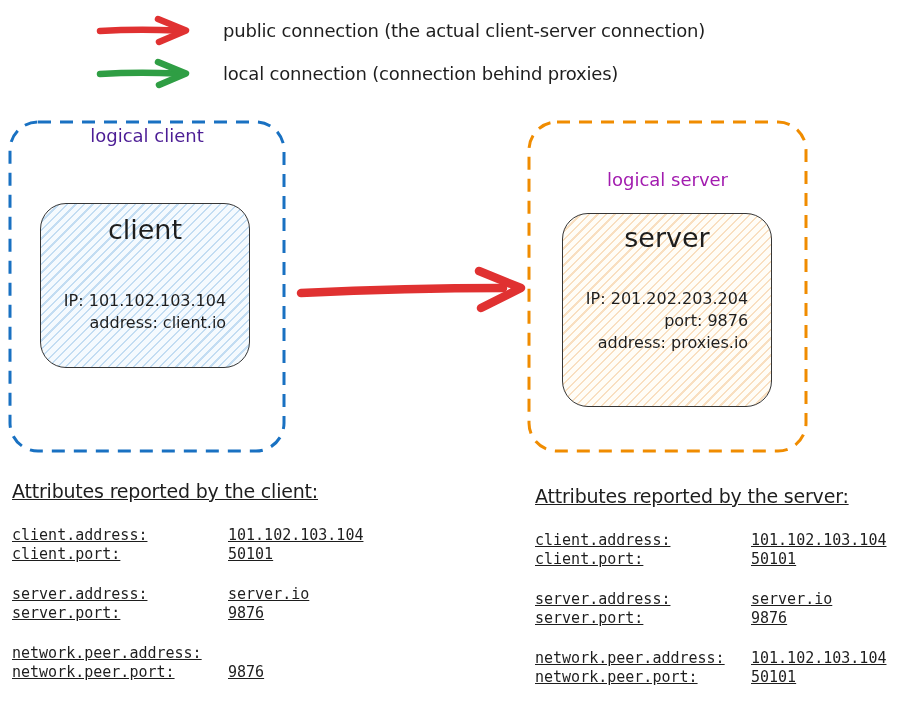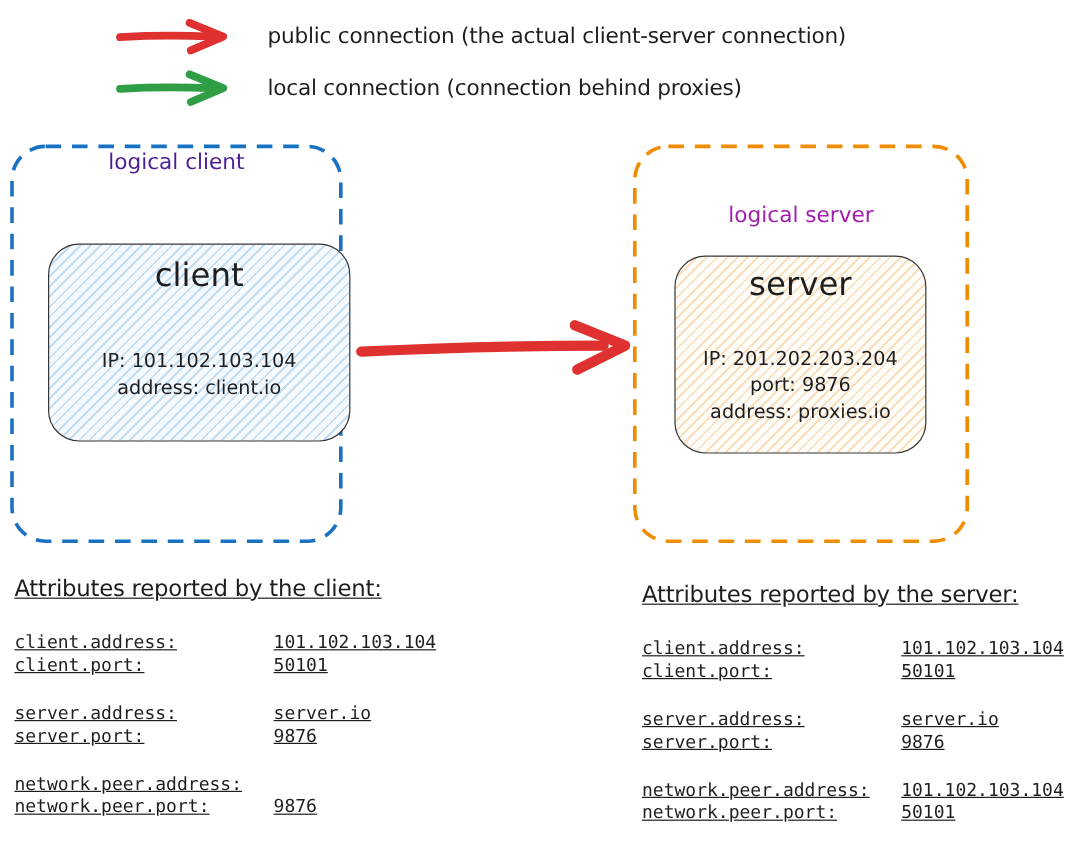--- a/index.html
+++ b/index.html
@@ -28,21 +28,21 @@
   .server-node {
     background-color:#fffdf7;
     background-image:repeating-linear-gradient(135deg, rgba(238,170,95,.36) 0 1.6px, transparent 1.6px 6px);
   }
   .node-title { position:absolute; left:0; right:0; text-align:center; font-size:27px; }
   .client-node .node-title { top:10px; }
   .server-node .node-title { top:8px; }
   .node-lines { position:absolute; left:0; right:0; display:flex; justify-content:center; }
   .client-node .node-lines { top:86px; }
   .server-node .node-lines { top:74px; }
-  .node-lines-inner { font-size:16px; line-height:22px; text-align:center; white-space:nowrap; }
+  .node-lines-inner { font-size:16px; line-height:22px; text-align:right; white-space:nowrap; }
 
   
   .main-arrow { position:absolute; left:295px; top:262px; width:235px; height:52px; }
 
   
   .attrs { position:absolute; width:400px;text-decoration:underline; }
   .attrs-left  { left:12px;  top:480px; }
   .attrs-right { left:535px; top:485px; }
   .attrs-title { font-size:19px; margin-bottom:24px; white-space:nowrap; letter-spacing:-0.2px; }
   .attr-group { margin-bottom:21px; }
@@ -70,21 +70,21 @@
     </svg>
     <div class="legend-label">public connection (the actual client-server connection)</div>
   </div>
 
   <div class="group" style="left:8px; top:120px; width:278px; height:333px;">
     <svg class="frame" width="278" height="333" viewBox="0 0 278 333">
       <rect x="2" y="2" width="274" height="329" rx="28" stroke-width="3" stroke-dasharray="13 9" stroke="#1971c2"></rect>
     </svg>
     <div class="group-label client-accent">logical client</div>
 
-    <div class="node client-node" style="left:32px; top:83px; width:252px; height:165px;">
+    <div class="node client-node" style="left:32px; top:83px; width:210px; height:165px;">
       <div class="node-title">client</div>
       <div class="node-lines">
         <div class="node-lines-inner">
           <div>IP: 101.102.103.104</div>
           <div>address: client.io</div>
         </div>
       </div>
     </div>
   </div>
 
@@ -92,21 +92,21 @@
     <path d="M6 31 C 70 28, 145 26, 208 26" stroke-width="8.5" stroke-linecap="round" stroke="#e03131"></path>
     <path d="M184 9 L226 26 L186 46" stroke-width="8.5" stroke-linecap="round" stroke-linejoin="round" stroke="#e03131"></path>
   </svg>
 
   <div class="group" style="left:527px; top:120px; width:281px; height:333px;">
     <svg class="frame" width="281" height="333" viewBox="0 0 281 333">
       <rect x="2" y="2" width="277" height="329" rx="28" stroke-width="3" stroke-dasharray="13 9" stroke="#f08c00"></rect>
     </svg>
     <div class="group-label server-accent">logical server</div>
 
-    <div class="node server-node" style="left:35px; top:93px; width:210px; height:165px;padding-left:20px;">
+    <div class="node server-node" style="left:35px; top:93px; width:210px; height:194px;padding-left:20px;">
       <div class="node-title">server</div>
       <div class="node-lines">
         <div class="node-lines-inner">
           <div>IP: 201.202.203.204</div>
           <div>port: 9876</div>
           <div>address: proxies.io</div>
         </div>
       </div>
     </div>
   </div>

